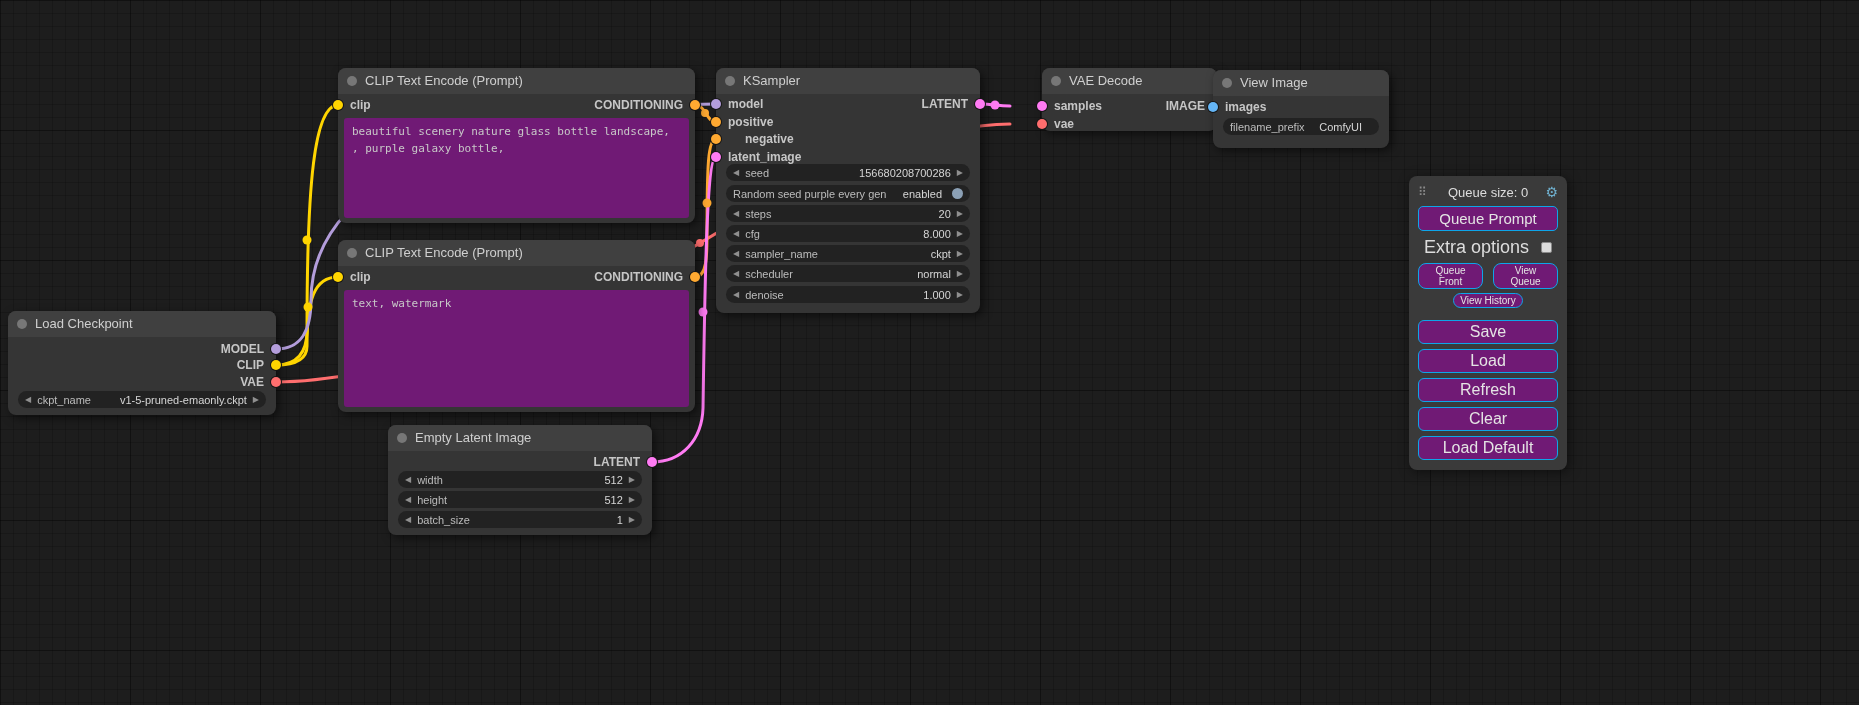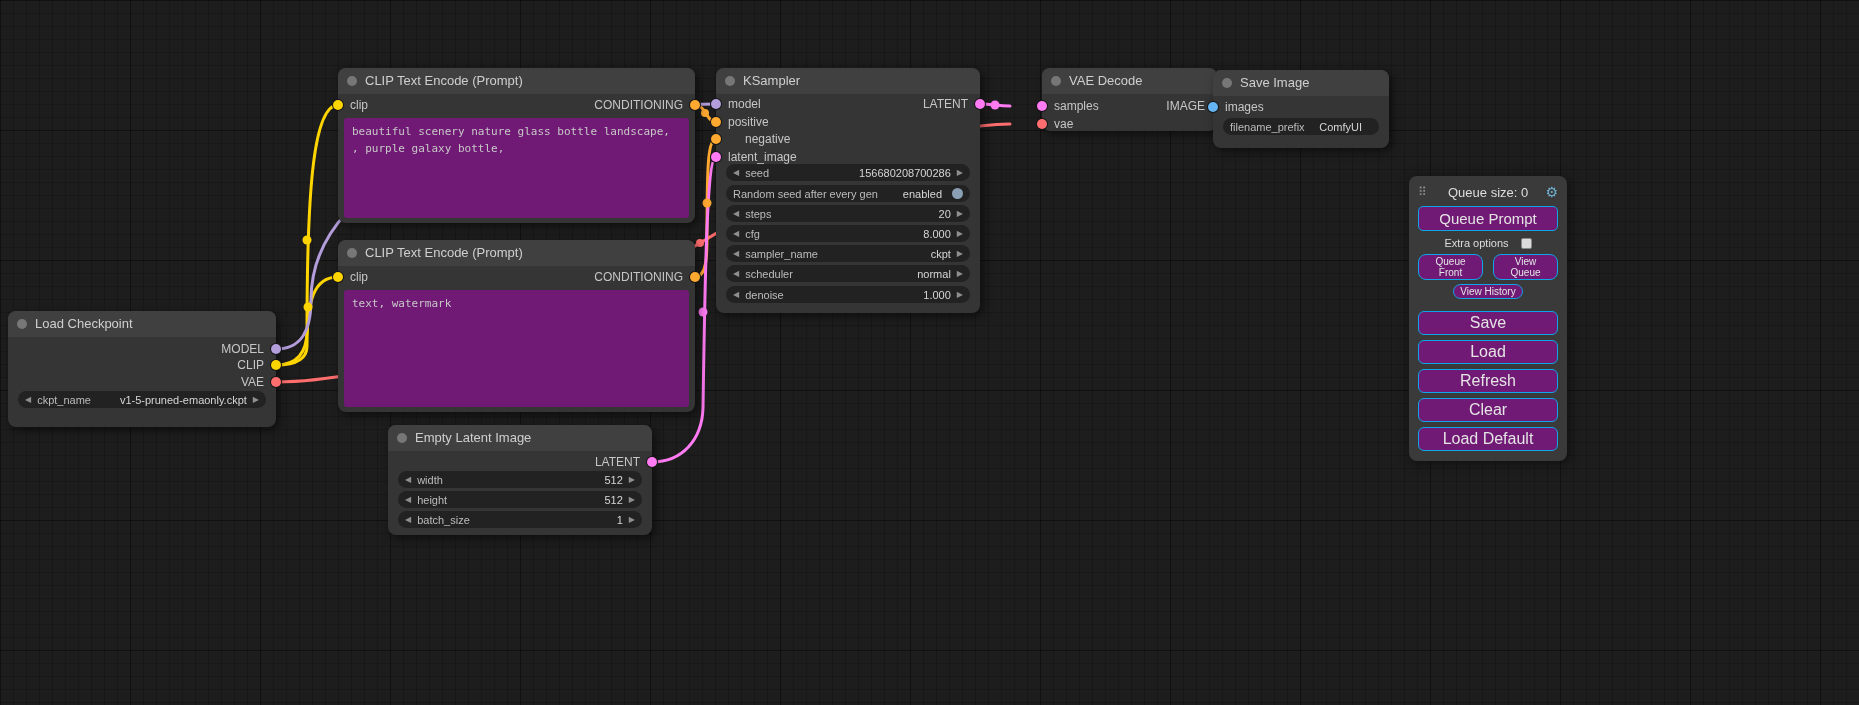--- a/index.html
+++ b/index.html
@@ -30,21 +30,21 @@
   }
   .ntitle {
     height:26px; line-height:26px; background:#404040;
     border-radius:8px 8px 0 0; color:#cfcfcf; font-size:13px;
     padding-left:27px; position:relative; white-space:nowrap; overflow:hidden;
   }
   .tdot {
     position:absolute; left:9px; top:8px; width:10px; height:10px;
     border-radius:50%; background:#8a8a8a; opacity:.75;
   }
-  .port { position:absolute; display:flex; align-items:center; gap:7px; height:14px; z-index:3; }
+  .port { position:absolute; display:flex; align-items:center; gap:7px; height:14px; z-index:3;font-weight:bold; }
   .port.in  { left:-5px; }
   .port.out { right:-5px; }
   .pdot { width:10px; height:10px; border-radius:50%; box-shadow:0 0 0 1px #161616; flex:none; }
   .c-model{background:#B39DDB}.c-clip{background:#FFD500}.c-vae{background:#FF6E6E}
   .c-cond{background:#FFA931}.c-latent{background:#FF7BF3}.c-image{background:#64B5F6}
   .plabel { font-size:12px; color:#c6c6c6; white-space:nowrap; }
 
   .widget {
     position:absolute; left:10px; right:10px; height:17px; background:#222222;
     border-radius:9px; display:flex; align-items:center; padding:0 7px;
@@ -71,21 +71,21 @@
   .qdrag { color:#8a8a8a; font-size:12px; margin-right:4px; }
   .qsize { flex:1; text-align:center; }
   .qgear { color:#6fb0cf; font-size:14px; }
   .qbtn {
     background:#701a75; border:1px solid #0ea5e9; border-radius:5px;
     color:#e4e4e4; font-family:"Liberation Sans", sans-serif; cursor:pointer;
     display:block; width:100%;
   }
   .qbig { font-size:15px; padding:3px 0; }
   .qsm { font-size:10px; padding:1px 6px; border-radius:8px; width:auto; }
-  .qextra { display:flex; justify-content:center; align-items:center; gap:12px; color:#dddddd; font-size:11px; margin:2px 0 1px; }
+  .qextra { display:flex; justify-content:center; align-items:center; gap:12px; color:#dddddd; font-size:18px; margin:2px 0 1px; }
   .qcheck { width:11px; height:11px; background:#dcdcdc; border:1px solid #8a8a8a; border-radius:2px; }
   .qrow { display:flex; gap:10px; justify-content:center; }
   .qrow .grow { flex:1; }
   .qstack { display:flex; flex-direction:column; gap:5px; margin-top:8px; }
   .qstack .qbtn { font-size:16px; padding:2px 0;border-radius:6px; }
 </style>
 </head>
 <body>
 
 <div id="canvas">
@@ -103,21 +103,21 @@
     <circle cx="307" cy="240" r="4.5" fill="#FFD500"></circle>
     <circle cx="308" cy="307" r="4.5" fill="#FFD500"></circle>
     <circle cx="707" cy="203" r="4.5" fill="#FFA931"></circle>
     <circle cx="705" cy="113" r="4" fill="#FFA931"></circle>
     <circle cx="700" cy="243" r="4" fill="#FF6E6E"></circle>
     <circle cx="703" cy="312" r="4.5" fill="#FF7BF3"></circle>
     <circle cx="995" cy="105" r="4.5" fill="#FF7BF3"></circle>
     <circle cx="1199" cy="106" r="4.5" fill="#64B5F6"></circle>
   </svg>
 
-  <div class="node" style="left:8px;top:311px;width:268px;height:116px;">
+  <div class="node" style="left:8px;top:311px;width:268px;height:104px;">
     <div class="ntitle">
       <span class="tdot"></span>
       <span>Load Checkpoint</span>
     </div>
     <div class="port out" style="top:31px;">
       <span class="plabel">MODEL</span>
       <span class="pdot c-model"></span>
     </div>
     <div class="port out" style="top:47px;">
       <span class="plabel">CLIP</span>
@@ -221,21 +221,21 @@
       <span class="plabel">LATENT</span>
       <span class="pdot c-latent"></span>
     </div>
     <div class="widget" style="top:96px;">
       <span class="warrow">◀</span>
       <span class="wlabel">seed</span>
       <span class="wvalue">156680208700286</span>
       <span class="warrow">▶</span>
     </div>
     <div class="widget" style="top:117px;">
-      <span class="wlabel">Random seed after every gen</span>
+      <span class="wlabel">Random seed purple every gen</span>
       <span class="wvalue">enabled</span>
       <span class="toggledot"></span>
     </div>
     <div class="widget" style="top:137px;">
       <span class="warrow">◀</span>
       <span class="wlabel">steps</span>
       <span class="wvalue">20</span>
       <span class="warrow">▶</span>
     </div>
     <div class="widget" style="top:157px;">
@@ -279,21 +279,21 @@
     </div>
     <div class="port out" style="top:31px;">
       <span class="plabel">IMAGE</span>
       <span class="pdot c-image"></span>
     </div>
   </div>
 
   <div class="node" style="left:1213px;top:70px;width:176px;height:78px;">
     <div class="ntitle">
       <span class="tdot"></span>
-      <span>Save Image</span>
+      <span>View Image</span>
     </div>
     <div class="port in" style="top:30px;">
       <span class="pdot c-image"></span>
       <span class="plabel">images</span>
     </div>
     <div class="widget" style="top:48px;">
       <span class="wlabel">filename_prefix</span>
       <span class="wvalue" style="margin-right:10px;">ComfyUI</span>
     </div>
   </div>

